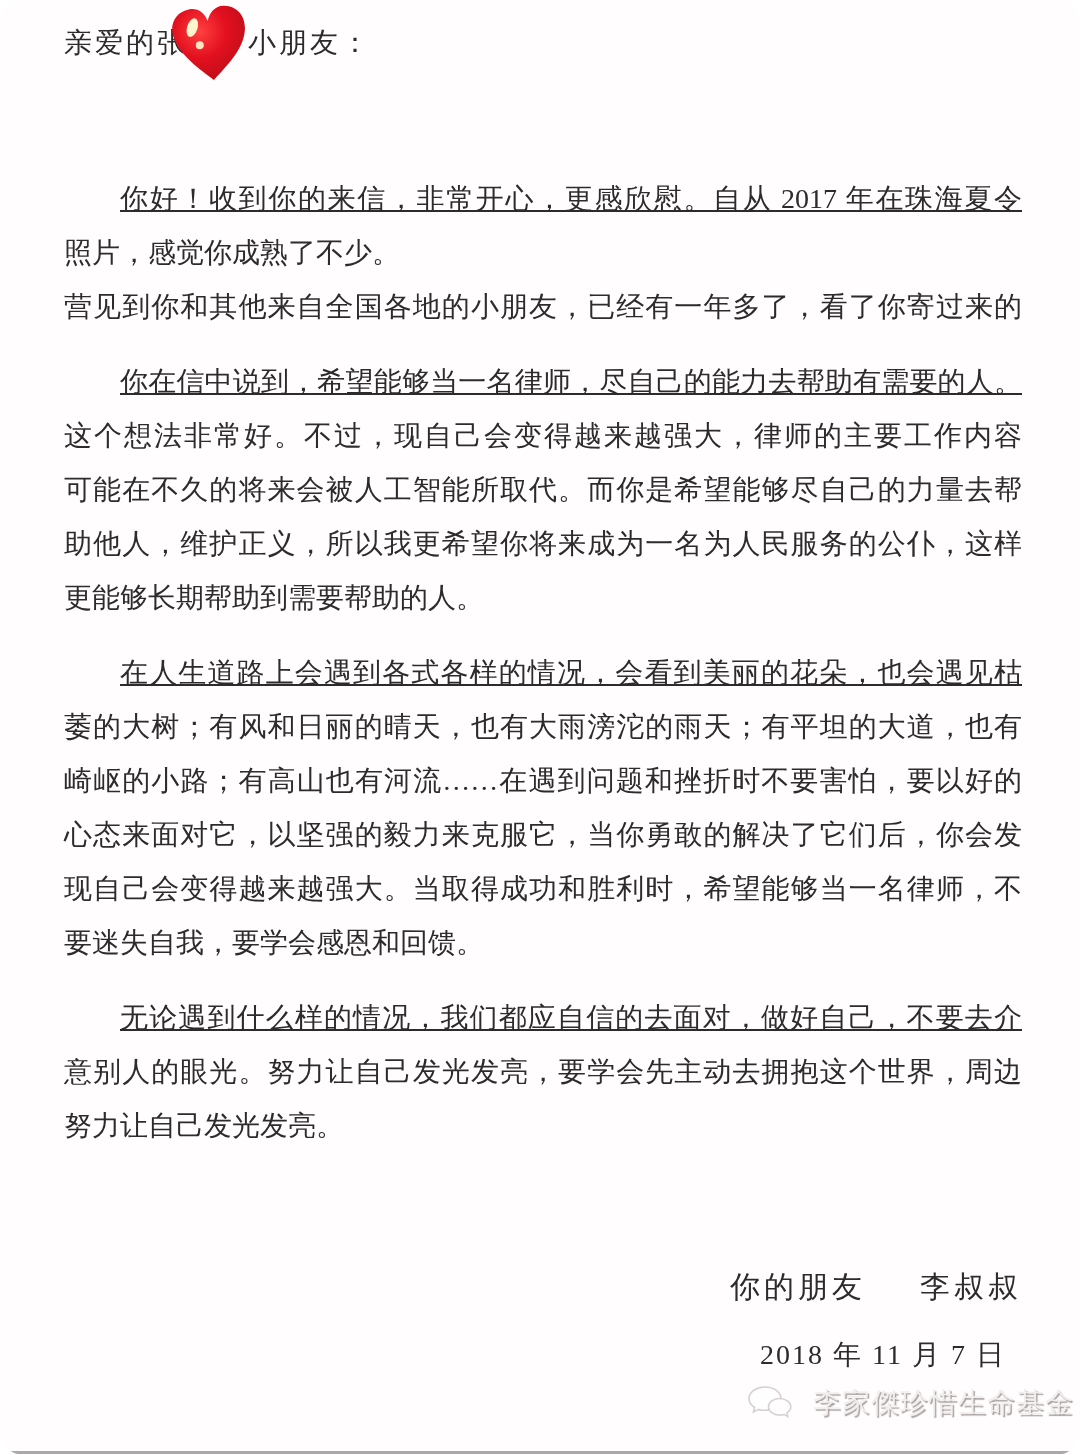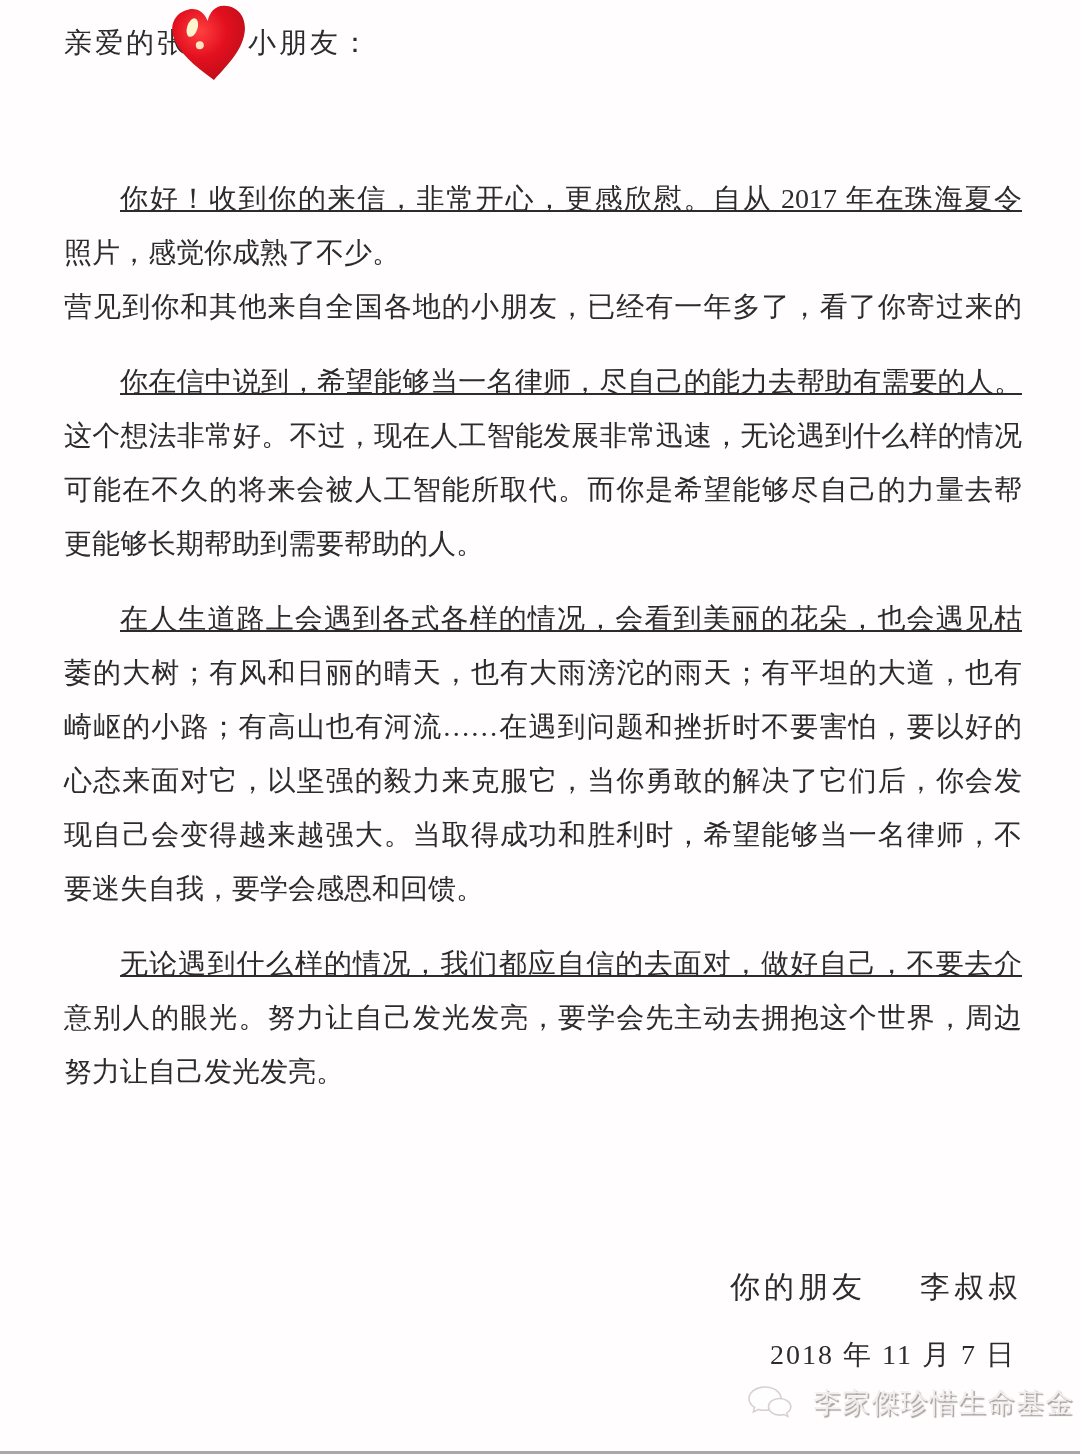--- a/index.html
+++ b/index.html
@@ -3,20 +3,21 @@
 <meta charset="utf-8">
 <style>
   html,body { margin:0; padding:0; }
   .page {
     position:relative;
     width:1080px; height:1455px;
     background:#fffdfd;
     overflow:hidden;
     font-family:"Liberation Serif","DejaVu Serif",serif;
     color:#2d2b2b;
+    border-radius:24px;
   }
 
   
   .greeting {
     position:absolute; left:64px; top:24px;
     font-size:28px; letter-spacing:3px;
     white-space:nowrap;
   }
   .greeting .name-gap { display:inline-block; width:60px; }
 
@@ -40,21 +41,21 @@
 
   
   .sig-block {
     position:absolute; right:58px; top:1260px;
     font-size:30px; line-height:54px; text-align:right;
     letter-spacing:4px; white-space:nowrap;
   }
   .sig-row .sig-gap { display:inline-block; width:54px; }
   .date-row {
     margin-top:14px; font-size:28px; letter-spacing:2px;
-    margin-right:6px;
+    margin-right:16px;
   }
 
   
   .watermark {
     position:absolute; right:6px; top:1384px;
     display:flex; gap:19px;
   }
   .watermark-icon { width:48px; height:38px; opacity:.9; }
   .watermark-text {
     font-size:28px; letter-spacing:1px; white-space:nowrap;
@@ -93,22 +94,23 @@
   </svg>
 
   <div class="letter-body">
       <div class="para">
         <div class="line first">你好！收到你的来信，非常开心，更感欣慰。自从 2017 年在珠海夏令</div>
         <div class="line last">照片，感觉你成熟了不少。</div>
         <div class="line">营见到你和其他来自全国各地的小朋友，已经有一年多了，看了你寄过来的</div>
       </div>
       <div class="para">
         <div class="line first">你在信中说到，希望能够当一名律师，尽自己的能力去帮助有需要的人。</div>
-        <div class="line">这个想法非常好。不过，现在人工智能发展非常迅速，无论遇到什么样的情况</div>
+        <div class="line">这个想法非常好。不过，现自己会变得越来越强大，律师的主要工作内容</div>
         <div class="line">可能在不久的将来会被人工智能所取代。而你是希望能够尽自己的力量去帮</div>
+        <div class="line">助他人，维护正义，所以我更希望你将来成为一名为人民服务的公仆，这样</div>
         <div class="line last">更能够长期帮助到需要帮助的人。</div>
       </div>
       <div class="para">
         <div class="line first">在人生道路上会遇到各式各样的情况，会看到美丽的花朵，也会遇见枯</div>
         <div class="line">萎的大树；有风和日丽的晴天，也有大雨滂沱的雨天；有平坦的大道，也有</div>
         <div class="line">崎岖的小路；有高山也有河流……在遇到问题和挫折时不要害怕，要以好的</div>
         <div class="line">心态来面对它，以坚强的毅力来克服它，当你勇敢的解决了它们后，你会发</div>
         <div class="line">现自己会变得越来越强大。当取得成功和胜利时，希望能够当一名律师，不</div>
         <div class="line last">要迷失自我，要学会感恩和回馈。</div>
       </div>

